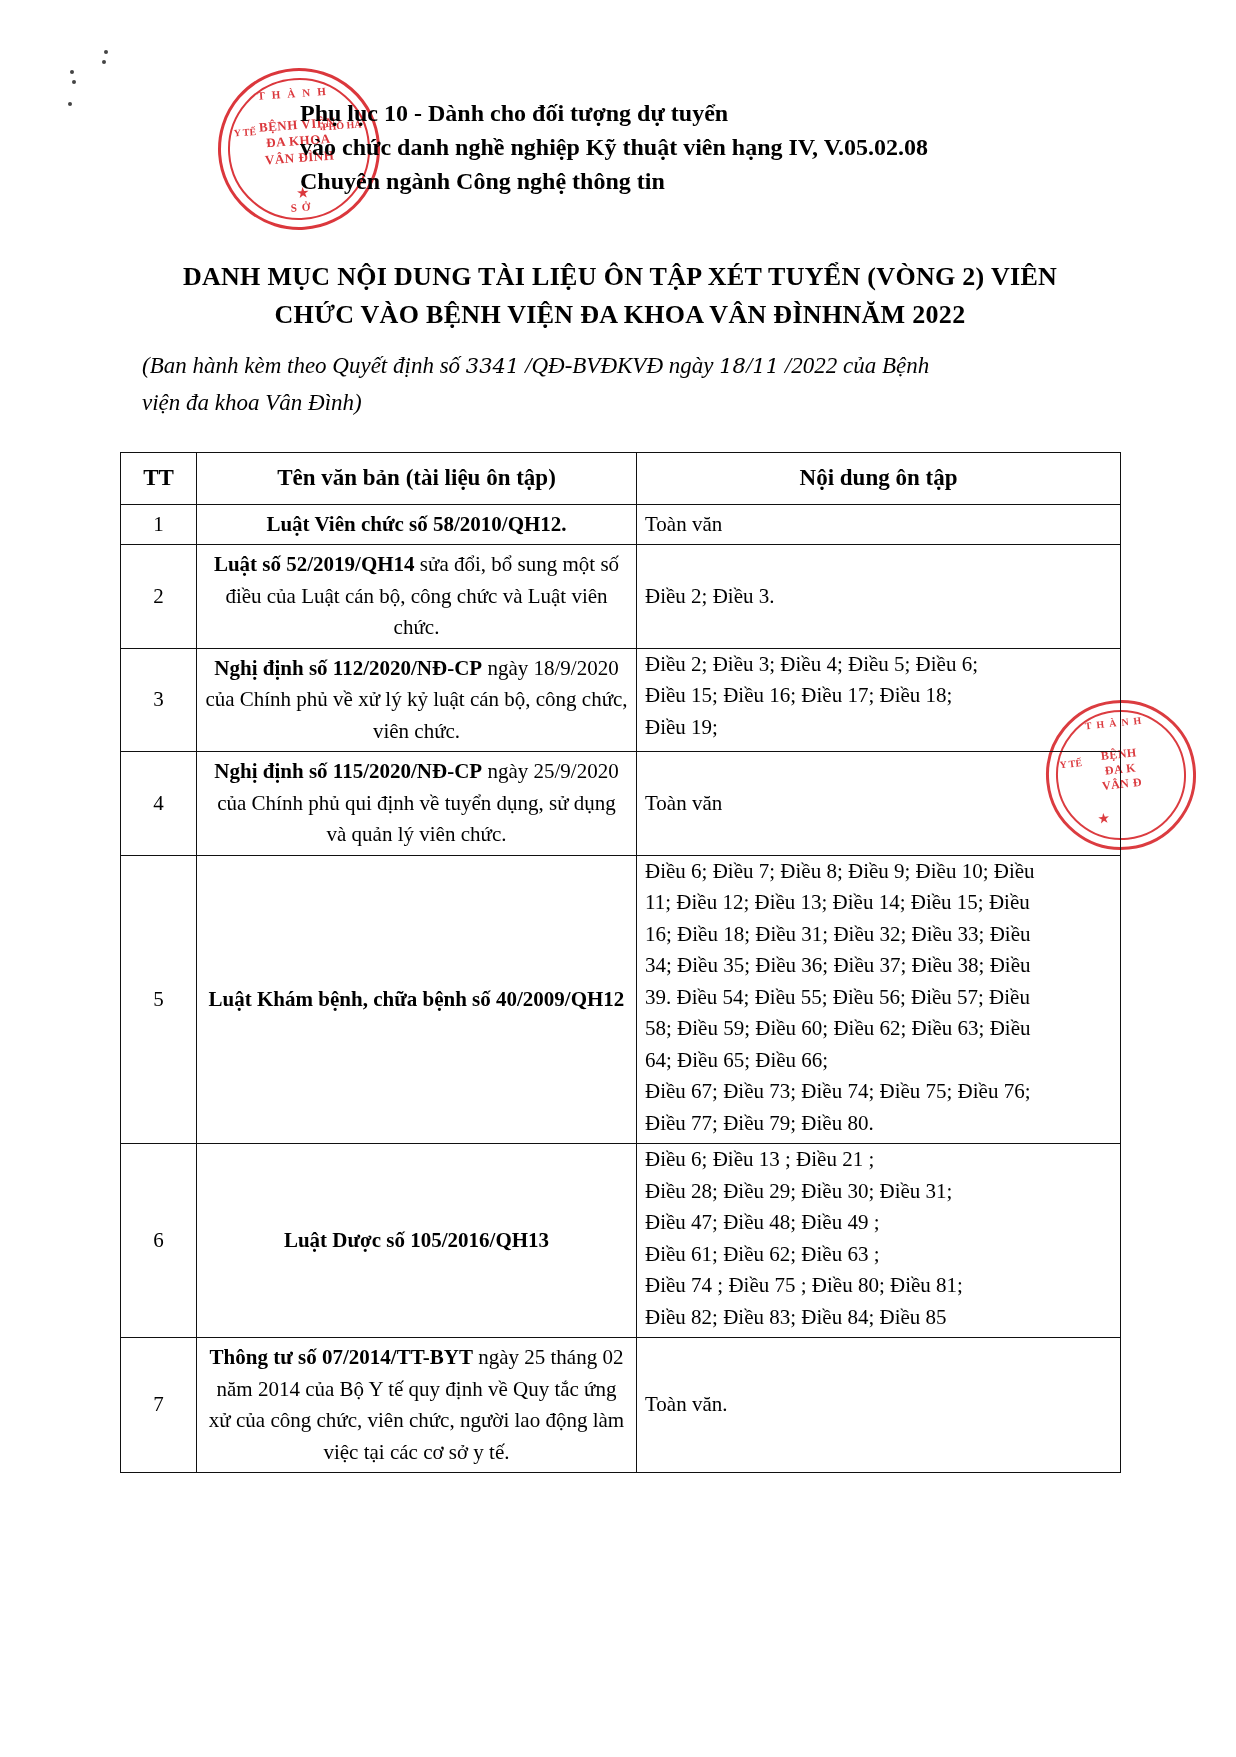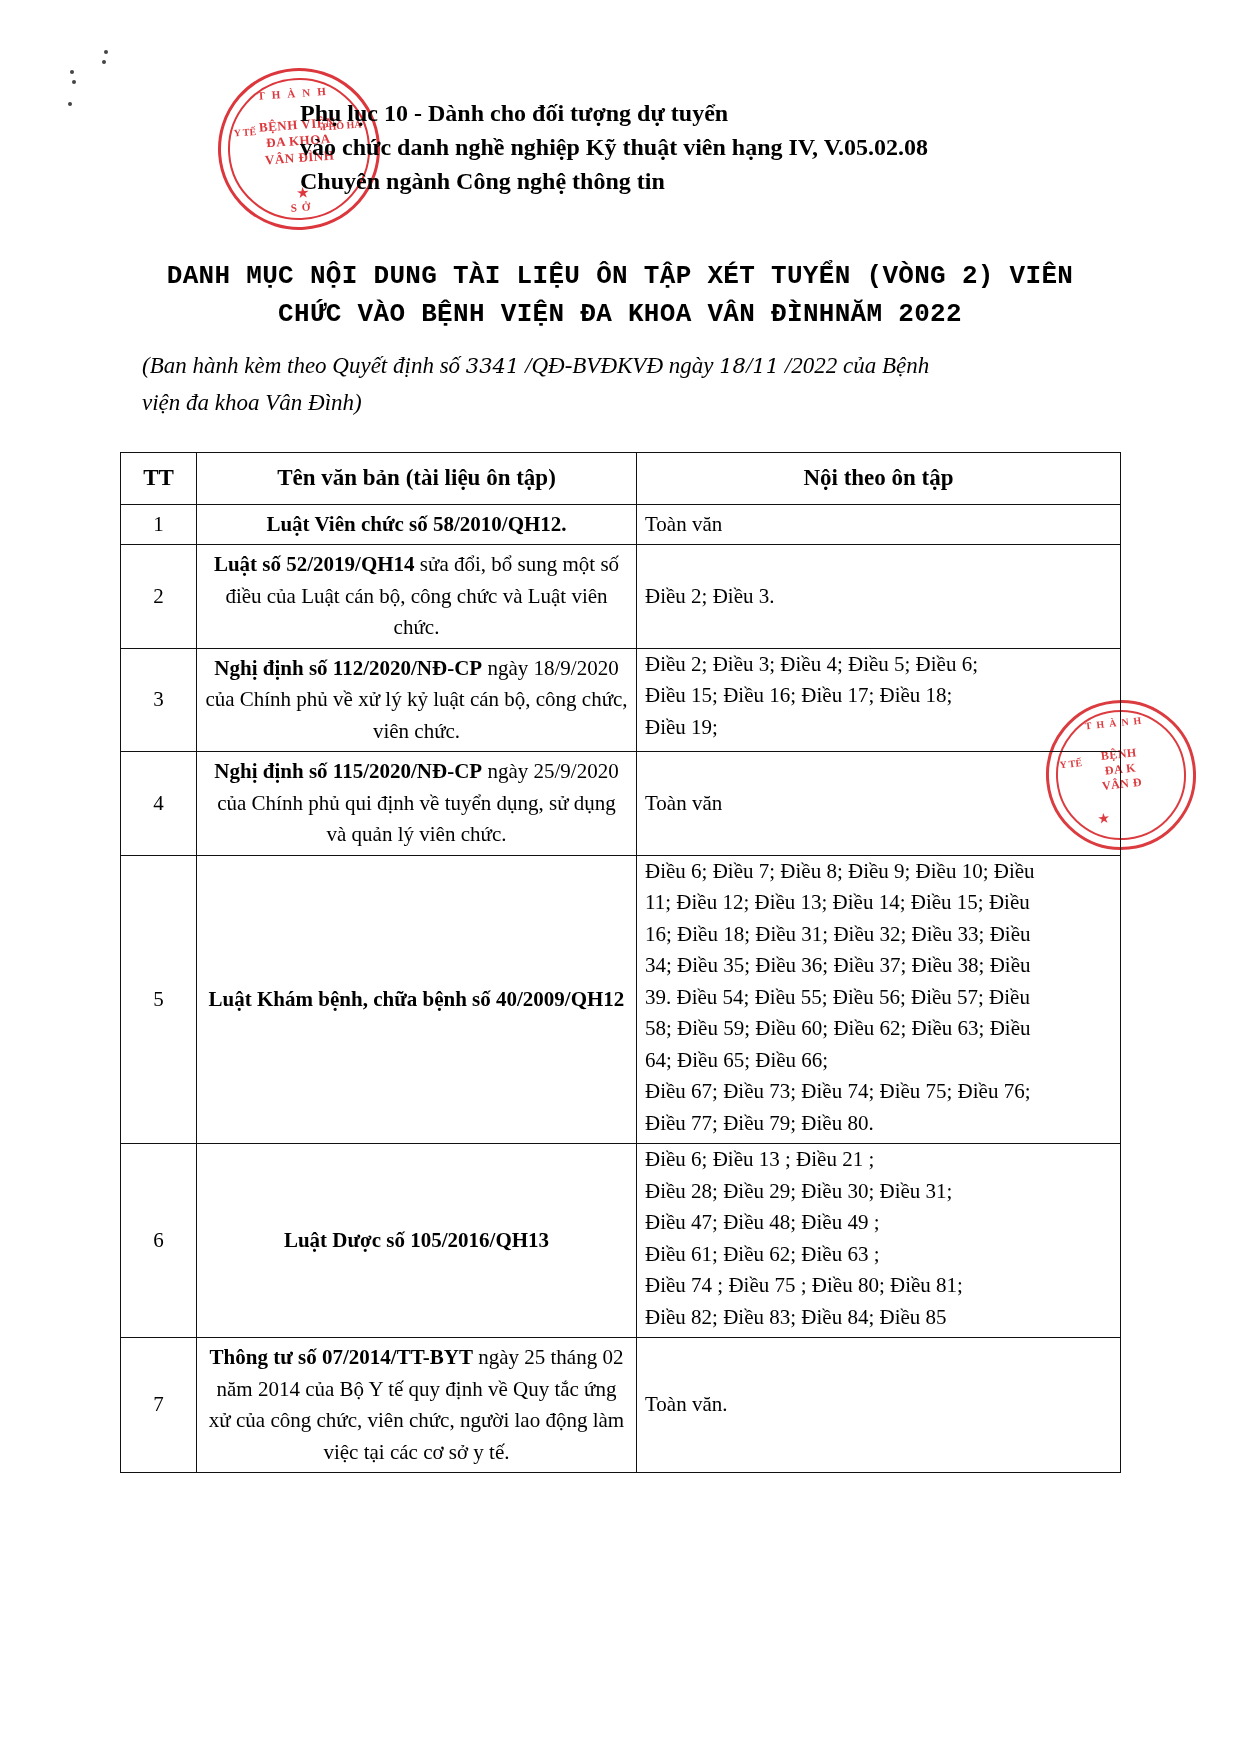--- a/index.html
+++ b/index.html
@@ -160,21 +160,20 @@
     left: 120px;
     top: 258px;
     width: 1000px;
     text-align: center;
   }
   .doc-title .t-line {
     font-weight: bold;
     font-size: 26px;
     line-height: 1.45;
     letter-spacing: .3px;
-    font-family: Liberation Mono, monospace;
   }
   .doc-subtitle {
     position: absolute;
     left: 142px;
     top: 348px;
     width: 980px;
     font-style: italic;
     font-size: 23px;
     line-height: 1.6;
   }
@@ -301,21 +300,21 @@
     <table class="reg">
       <colgroup>
         <col class="c-tt">
         <col class="c-name">
         <col class="c-content">
       </colgroup>
       <thead>
         <tr>
           <th>TT</th>
           <th>Tên văn bản (tài liệu ôn tập)</th>
-          <th>Nội theo ôn tập</th>
+          <th>Nội dung ôn tập</th>
         </tr>
       </thead>
       <tbody>
 
         <tr>
           <td class="tt">1</td>
           <td class="name">
             <span class="b">Luật Viên chức số 58/2010/QH12.</span><span></span>
           </td>
           <td class="content">

